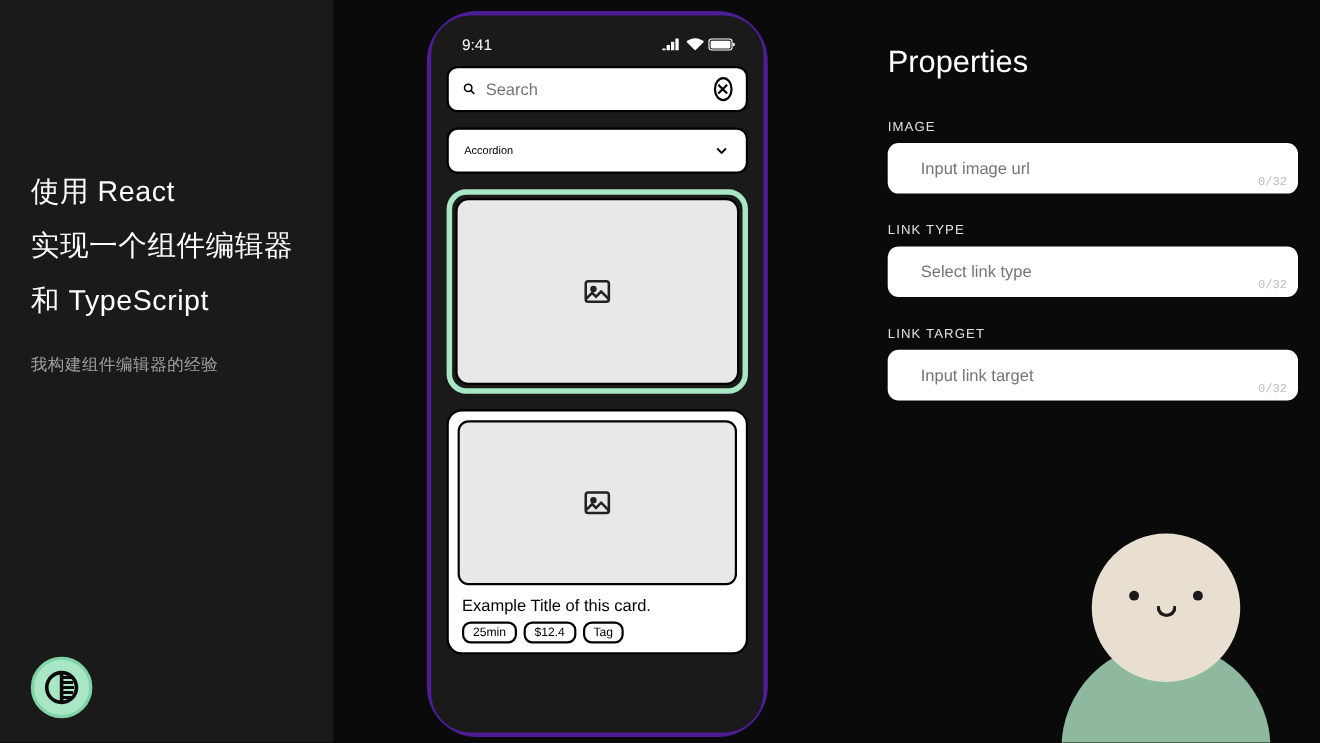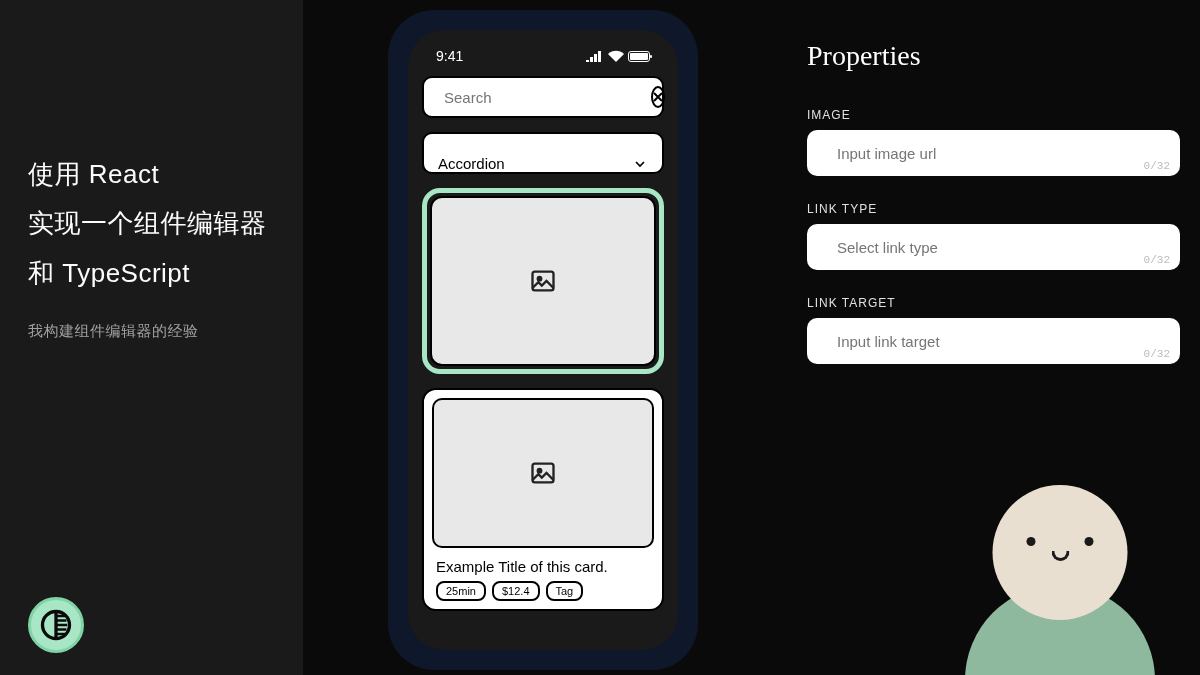--- a/index.html
+++ b/index.html
@@ -54,23 +54,23 @@
 .center {
   width: 480px;
   background: #0a0a0a;
   display: flex;
   justify-content: center;
   padding-top: 10px;
 }
 .phone {
   width: 310px;
   height: 660px;
-  background: #0f172a;
+  background: #4c1d95;
   border-radius: 46px;
-  padding: 20px;
+  padding: 4px;
 }
 .screen {
   width: 100%;
   height: 100%;
   background: #1a1a1a;
   border-radius: 36px;
   padding: 14px 14px 0 14px;
   overflow: hidden;
   display: flex;
   flex-direction: column;
@@ -118,24 +118,24 @@
   cursor: pointer;
 }
 .clear-btn svg { width: 10px; height: 10px; }
 
 .accordion {
   background: #fff;
   border: 2px solid #000;
   border-radius: 10px;
   height: 42px;
   display: flex;
-  align-items: flex-end;
+  align-items: center;
   justify-content: space-between;
   padding: 0 14px;
-  font-size: 15px;
+  font-size: 10px;
   font-family: "Comic Sans MS", cursive, sans-serif;
   margin-bottom: 14px;
   cursor: pointer;
 }
 .chev { width: 16px; height: 16px; }
 
 .image-selected {
   border: 5px solid #a8e6c5;
   border-radius: 18px;
   padding: 3px;
@@ -174,21 +174,21 @@
 }
 
 
 .right {
   flex: 1;
   background: #0a0a0a;
   padding: 40px 20px 0 24px;
   position: relative;
 }
 .panel-title {
-  font-family: Liberation Serif, serif;
+  font-family: Liberation Sans, sans-serif;
   color: #fff;
   font-size: 28px;
   margin-bottom: 36px;
 }
 .field { margin-bottom: 26px; }
 .field-label {
   color: #e0e0e0;
   font-size: 12px;
   letter-spacing: 1px;
   font-family: "Comic Sans MS", cursive, sans-serif;

